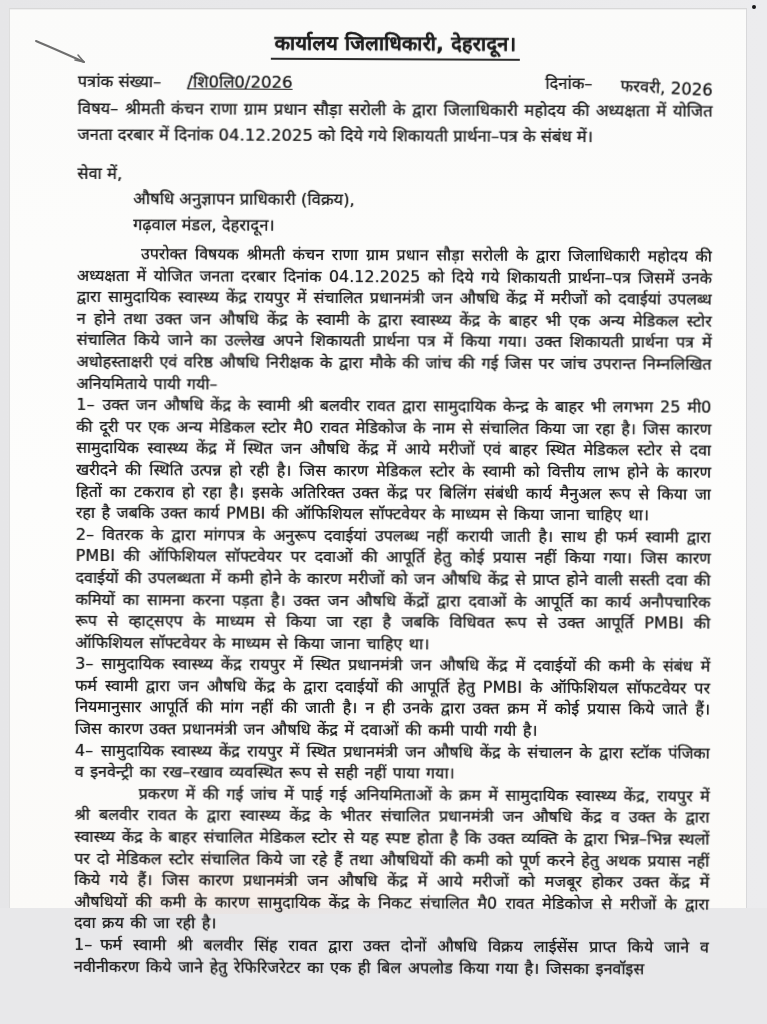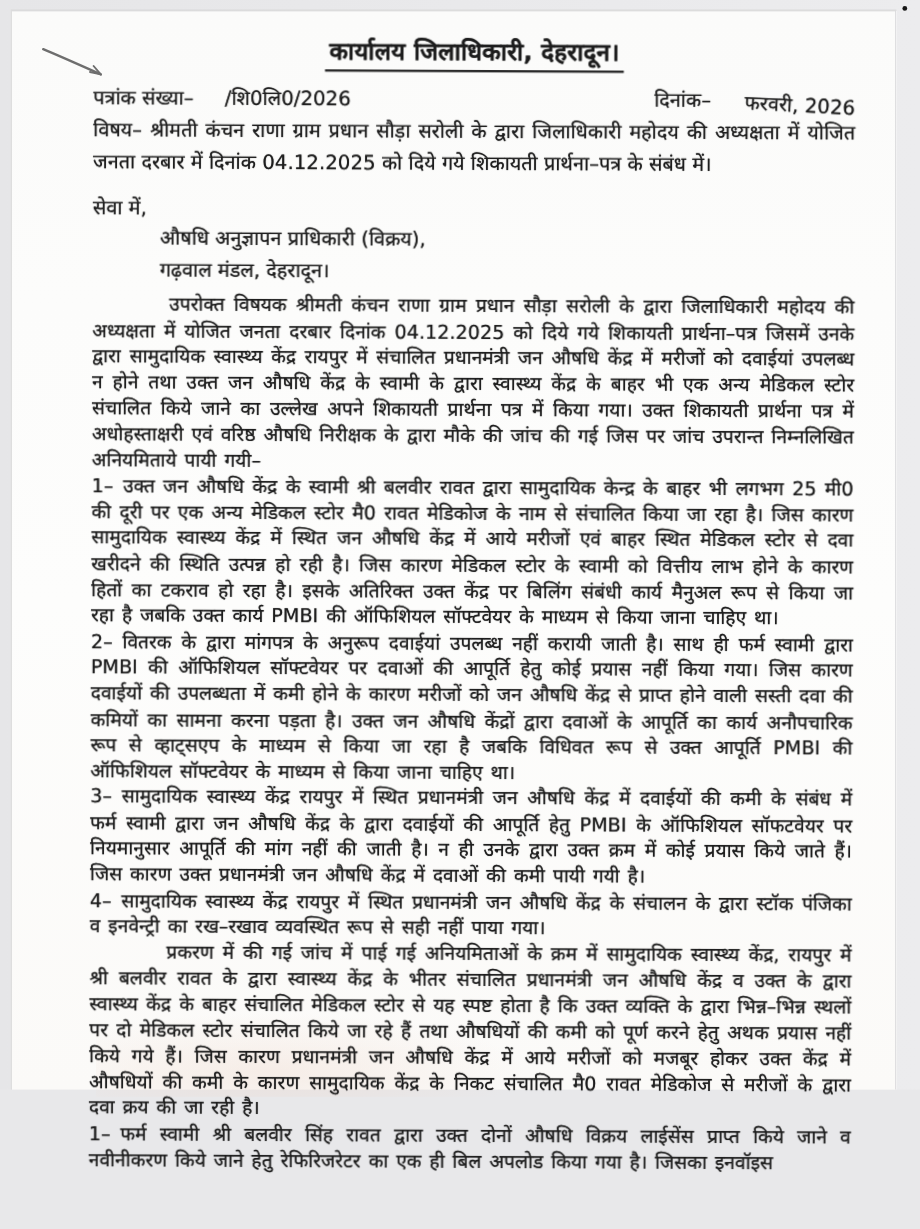--- a/index.html
+++ b/index.html
@@ -26,21 +26,21 @@
     color:#1d1d1d;
     text-shadow:0 0 0.7px rgba(25,25,25,0.8);
     filter:blur(0.2px);
   }
   .title-wrap{text-align:center;margin:6px 0 10px 0;}
   .title{
     display:inline-block;font-size:20px;font-weight:bold;
     border-bottom:2px solid #2b2b2b;padding:0 4px 2px 4px;letter-spacing:0.2px;
   }
   .ref-row{display:flex;align-items:baseline;font-size:16.5px;margin-top:4px;}
-  .ref-value{margin-left:26px;}
+  .ref-value{margin-left:26px;text-decoration:underline;}
   .spacer{flex:1;}
   .date-value{
     margin-left:28px;display:inline-block;
     transform:rotate(2.6deg) translateY(4px);
   }
   .subject{font-size:16.5px;line-height:26px;margin:4px 0 0 0;text-align:justify;}
   .salutation{font-size:16.5px;margin:13px 0 0 0;line-height:25px;}
   .addressee{font-size:16.5px;margin:0 0 0 56px;line-height:25.5px;}
   .para{font-size:16px;line-height:21.6px;margin:0;text-align:justify;word-spacing:1.5px;}
   .para.first{margin-top:6px;}

